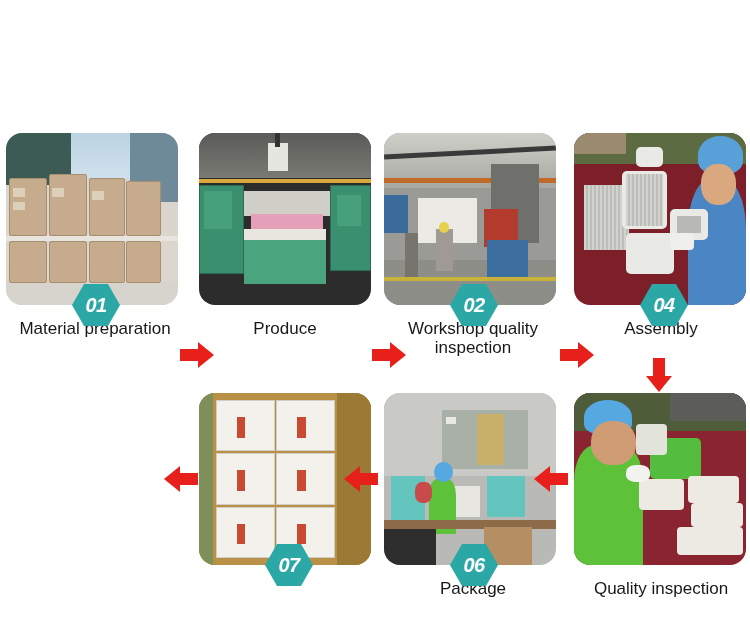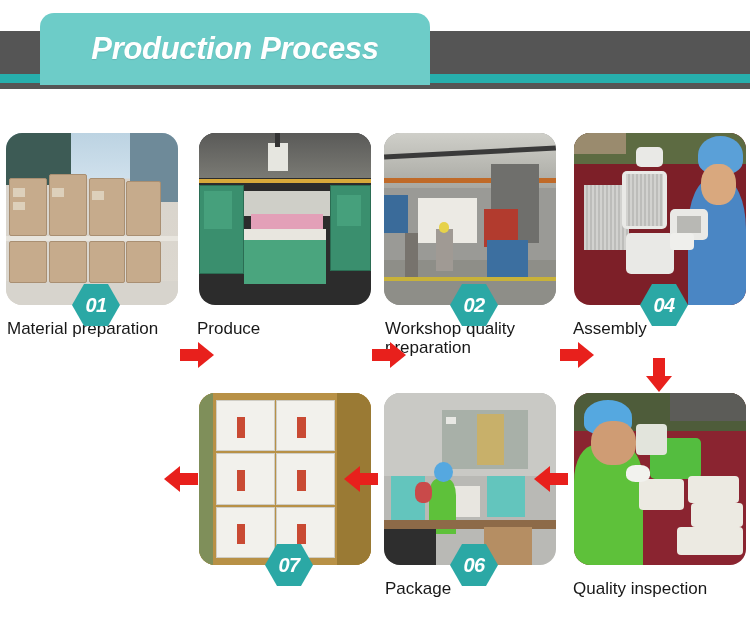--- a/index.html
+++ b/index.html
@@ -82,26 +82,25 @@
     letter-spacing: -0.5px;
   }
   .cell .badge { left: 72px; top: 151px; }
   .cell.c1 .badge { left: 75px; }
   .cell.c3 .badge { left: 74px; }
 
   
   .caption {
     position: absolute;
     left: 0; top: 186px; width: 190px;
-    text-align: left;
+    text-align: center;
     color: #181818;
     font-size: 17px;
     line-height: 19px;
     font-family: "Liberation Sans", sans-serif;
-    margin-left: 7px;
   }
   .caption.two-line { top: 186px; }
 
   
   .arrow { position: absolute; z-index: 6; }
   .arrow-h {
     width: 34px; height: 26px;
   }
   .arrow-h .shaft {
     position: absolute; left: 0; top: 7px; width: 20px; height: 12px;
@@ -204,28 +203,20 @@
   .p8 .truck { background:#2b2b2b; }
   .p8 .fork { background:#e8a31e; }
   .p8 .pallet { background:#c0a077; }
   .p8 .ground { left:0; bottom:0; width:100%; height:18%; background:#b5b2ac; }
 </style>
 </head>
 <body>
 
 <div id="root">
 
-  <div class="header">
-    <div class="header-bar"></div>
-    <div class="header-underline"></div>
-    <div class="header-bar-foot"></div>
-    <div class="header-plate">
-      <div class="header-title">Production Process</div>
-    </div>
-  </div>
 
   <div class="row row1">
 
     <div class="cell c0">
       <div class="photo p1">
         <div class="scene">
           <div class="sk wallL"></div>
             <div class="sk wallR"></div>
           <div class="sk floor"></div>
           <div class="sk carton" style="left:2%;top:26%;width:22%;height:34%"></div>
@@ -283,21 +274,21 @@
           <div class="sk" style="left:30%;top:56%;width:10%;height:24%;background:#a09a94"></div>
           <div class="sk" style="left:32%;top:52%;width:6%;height:6%;background:#e6d24a;border-radius:50%"></div>
           <div class="sk blue" style="left:60%;top:62%;width:24%;height:22%;background:#3c6fa0"></div>
           <div class="sk yel" style="left:0;top:84%;width:100%"></div>
           <div class="sk" style="left:12%;top:58%;width:8%;height:26%;background:#77736d"></div>
         </div>
       </div>
       <div class="badge">
         <span>02</span>
       </div>
-      <div class="caption two-line">Workshop quality preparation</div>
+      <div class="caption two-line">Workshop quality inspection</div>
     </div>
 
     <div class="cell c3">
       <div class="photo p4">
         <div class="scene">
           <div class="sk tableTop"></div>
           <div class="sk" style="left:0;top:0;width:30%;height:12%;background:#9a8b6e"></div>
           <div class="sk grid" style="left:6%;top:30%;width:26%;height:38%"></div>
           <div class="sk white" style="left:28%;top:22%;width:26%;height:34%"></div>
           <div class="sk grid" style="left:30%;top:24%;width:22%;height:30%"></div>

